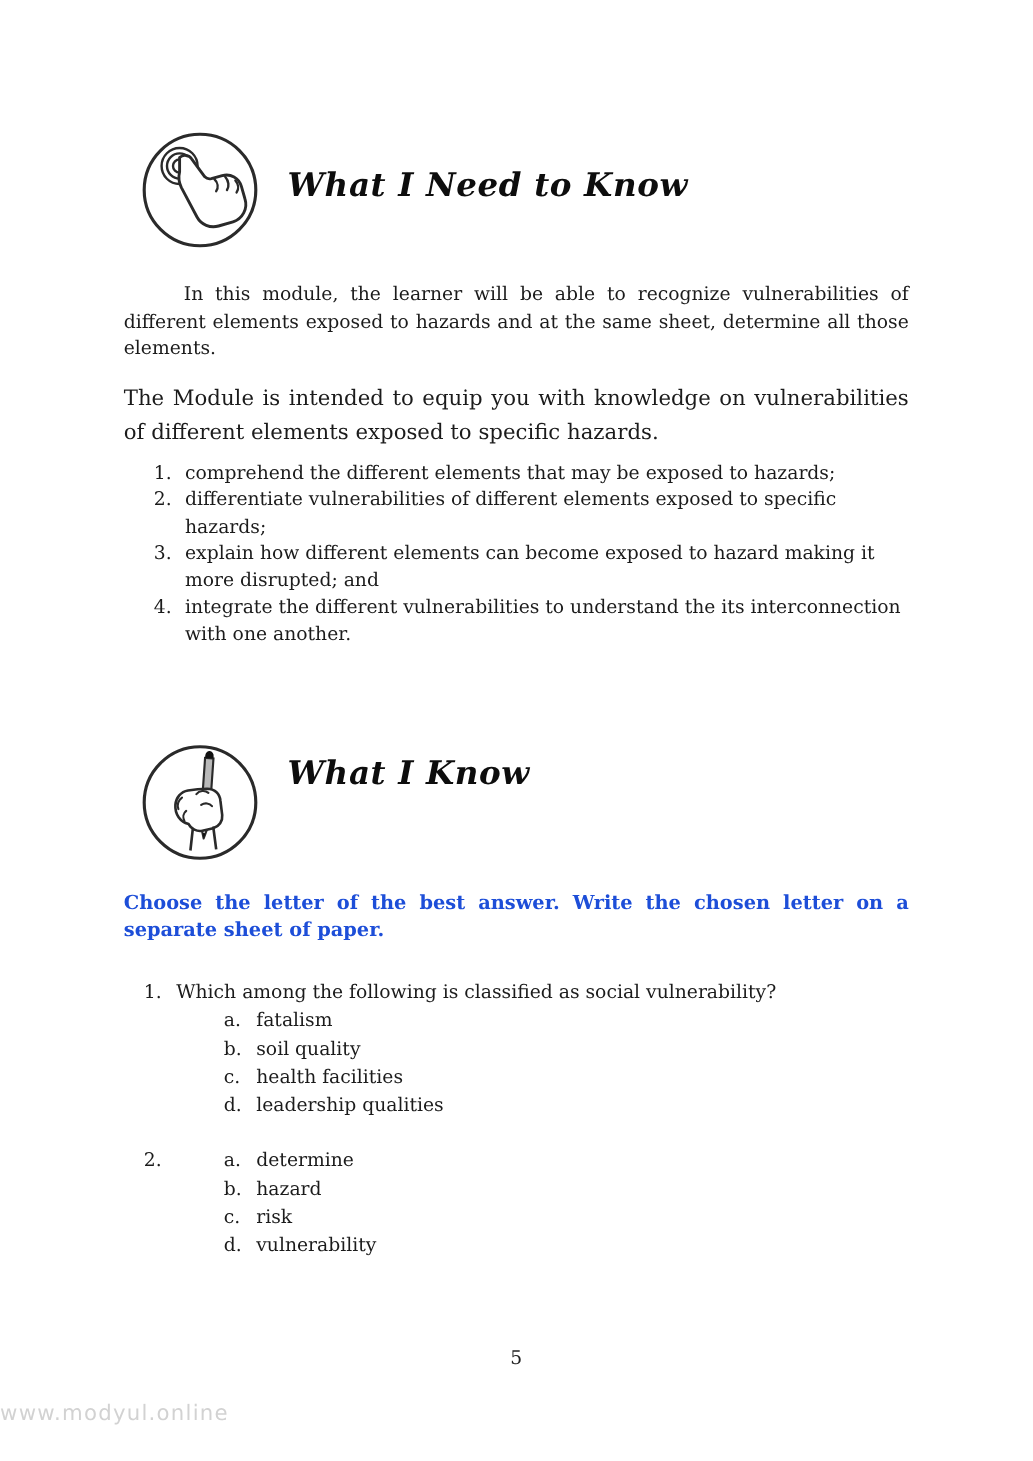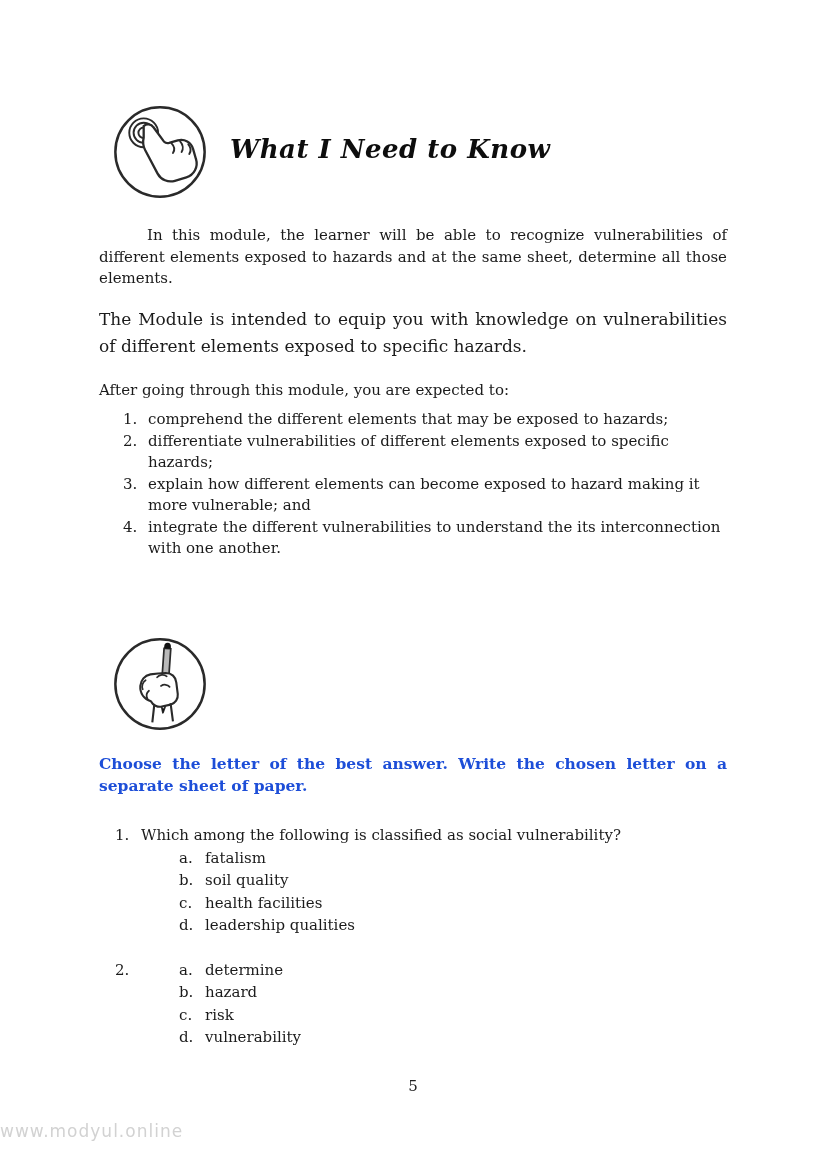--- a/index.html
+++ b/index.html
@@ -139,34 +139,33 @@
           <path d="M62,41 c3,3 3.5,7 1.5,10 M71,39 c3,3.5 3.5,8 1.5,11 M79.5,42 c2.5,3 3,7 1,10" fill="none" stroke="#2a2a2a" stroke-width="2" stroke-linecap="round"></path>
         </svg>
       </span>
       <h1 class="module-title">What I Need to Know</h1>
     </div>
 
     <p class="intro">In this module, the learner will be able to recognize vulnerabilities of different elements exposed to hazards and at the same sheet, determine all those elements.</p>
 
     <p class="purpose">The Module is intended to equip you with knowledge on vulnerabilities of different elements exposed to specific hazards.</p>
 
-    <p class="lead">After going through this module, you are expected to:</p>
 
     <div class="objectives">
       <div class="obj-row">
         <span class="obj-marker">1.</span>
         <span class="obj-text">comprehend the different elements that may be exposed to hazards;</span>
       </div>
       <div class="obj-row">
         <span class="obj-marker">2.</span>
         <span class="obj-text">differentiate vulnerabilities of different elements exposed to specific hazards;</span>
       </div>
       <div class="obj-row">
         <span class="obj-marker">3.</span>
-        <span class="obj-text">explain how different elements can become exposed to hazard making it more vulnerable; and</span>
+        <span class="obj-text">explain how different elements can become exposed to hazard making it more disrupted; and</span>
       </div>
       <div class="obj-row">
         <span class="obj-marker">4.</span>
         <span class="obj-text">integrate the different vulnerabilities to understand the its interconnection with one another.</span>
       </div>
     </div>
 
     <div class="section-header second">
       <span class="badge-icon">
         <svg viewBox="0 0 100 100" width="96" height="96" aria-hidden="true">
@@ -175,20 +174,21 @@
             <rect x="52" y="13" width="7" height="55" fill="#b9b9b9" stroke="#2a2a2a" stroke-width="1.8"></rect>
             <path d="M52,13 h7 v-2 a3.5,4 0 0 0 -7,0 z" fill="#111111"></path>
             <path d="M52,68 l3.5,12 l3.5,-12 z" fill="#ffffff" stroke="#2a2a2a" stroke-width="1.8" stroke-linejoin="round"></path>
             <path d="M54.3,75.5 l1.2,4.5 l1.2,-4.5 z" fill="#111111"></path>
           </g>
           <path d="M40,40 c-6,1 -10,6 -10.5,12 c-0.5,8 4,14 11,16 c2,4 7,6.5 11.5,5.5 l9,-2 c5,-1.5 8,-6 7.5,-11 l-1.5,-12 c-0.5,-6 -5,-10 -11,-10 l-8,0.5 z" fill="#ffffff" stroke="#2a2a2a" stroke-width="2.2" stroke-linejoin="round"></path>
           <path d="M35,46 c-3,2 -4.5,6 -3,9.5 M38.5,57 c-2.5,2 -3,5.5 -1.5,8.5 M47,43 c2.5,-3 7,-3.5 10,-1 M51,52 c3,-2 7,-1.5 9,1" fill="none" stroke="#2a2a2a" stroke-width="1.8" stroke-linecap="round"></path>
           <path d="M44,72 l-2,18 M61,70 l2.5,19" fill="none" stroke="#2a2a2a" stroke-width="2.2"></path>
         </svg>
       </span>
+      <h1 class="module-title">What I Know</h1>
     </div>
 
     <p class="instruction">Choose the letter of the best answer. Write the chosen letter on a separate sheet of paper.</p>
 
     <div class="question q1">
       <span class="q-num">1.</span>
       <div class="q-body">
         <p class="q-text">Which among the following is classified as social vulnerability?</p>
         <div class="options">
           <div class="option">

